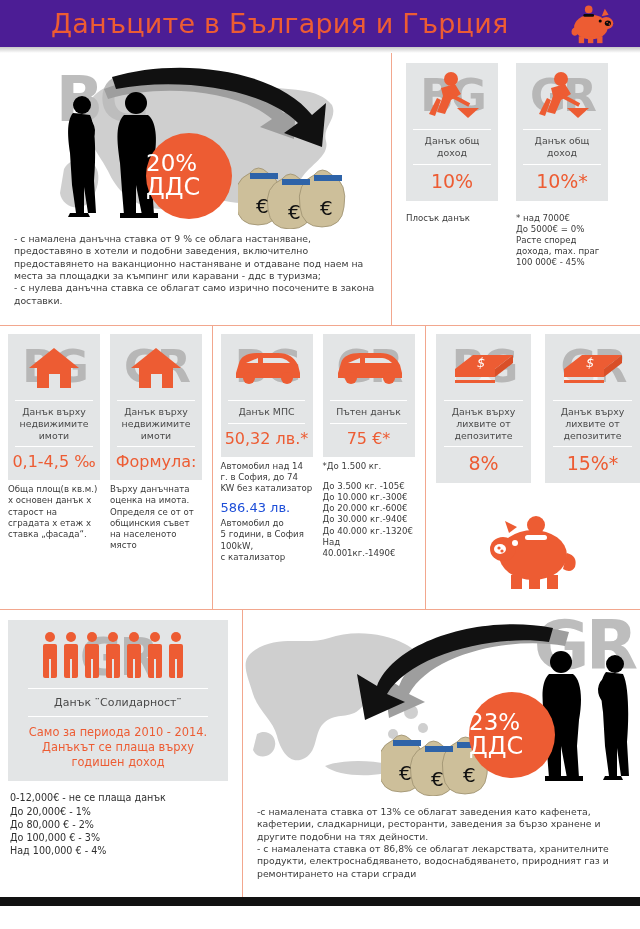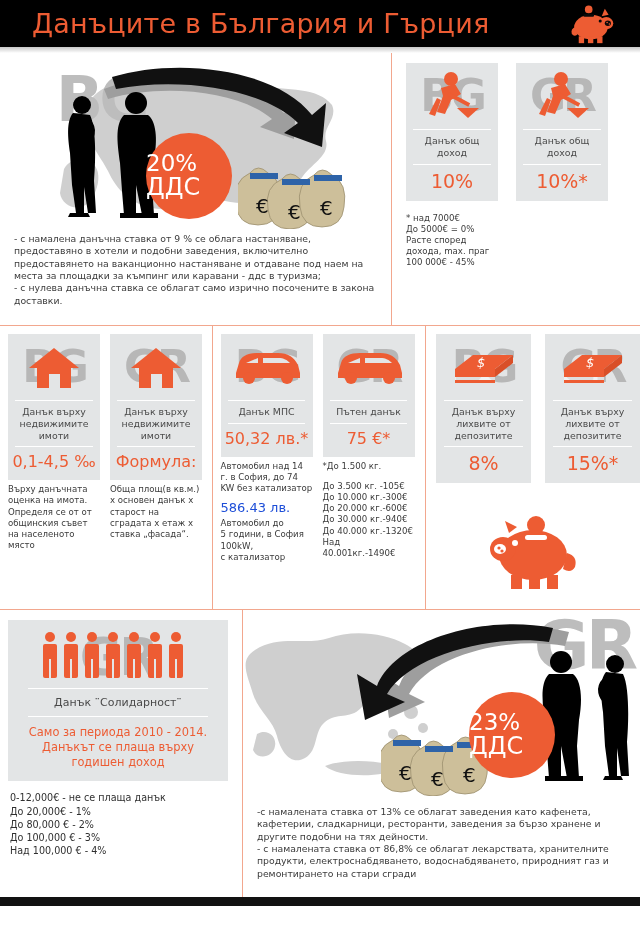--- a/index.html
+++ b/index.html
@@ -10,25 +10,25 @@
     height: 929px;
     background: #ffffff;
     font-family: "DejaVu Sans", "Liberation Sans", sans-serif;
     overflow: hidden;
     position: relative;
   }
 
   
   .header {
     height: 47px;
-    background: #000000;
+    background: #4c1d95;
     position: relative;
     display: flex;
     align-items: center;
-    padding-left: 32px;
+    padding-left: 51px;
   }
   .header-title {
     color: #ED5C33;
     font-size: 27px;
     font-weight: 400;
     letter-spacing: 0.2px;
     line-height: 1;
     white-space: nowrap;
   }
   .header-pig {
@@ -352,20 +352,21 @@
               <path d="M36 38 L58 38 L47 48 Z" fill="#ED5C33"></path>
               <path d="M20 30 L14 46 L8 44 L16 28 Z" fill="#ED5C33"></path>
             </svg>
           </div>
           <div class="card-title">Данък общ доход</div>
           <div class="card-value">10%*</div>
         </div>
       </div>
 
       <div style="display:flex; gap:18px; padding-top:6px;">
+        <div class="card-foot" style="width:92px; white-space:pre-line;">Плосък данък</div>
         <div class="card-foot" style="width:110px; white-space:pre-line;">* над 7000€
 До 5000€ = 0%
 Расте според
 дохода, max. праг
 100 000€ - 45%</div>
       </div>
     </div>
   </div>
 
   <div class="hline"></div>
@@ -391,22 +392,22 @@
             <svg class="card-glyph" width="54" height="46" viewBox="0 0 54 46">
               <path d="M27 4 L52 24 L44 24 L44 44 L10 44 L10 24 L2 24 Z" fill="#ED5C33"></path>
               <rect x="22" y="30" width="11" height="14" fill="#E3E5E6"></rect>
             </svg>
           </div>
           <div class="card-title">Данък върху недвижимите имоти</div>
           <div class="card-value small">Формула:</div>
         </div>
       </div>
       <div class="col-notes">
+        <div class="col-note">Обща площ(в кв.м.) х основен данък х старост на сградата х етаж х ставка „фасада“.</div>
         <div class="col-note">Върху данъчната оценка на имота. Определя се от от общинския съвет на населеното място</div>
-        <div class="col-note">Обща площ(в кв.м.) х основен данък х старост на сградата х етаж х ставка „фасада“.</div>
       </div>
     </div>
 
     <div class="vline"></div>
 
     <div class="col" style="width:213px;">
       <div class="col-inner">
         <div class="card">
           <div class="card-icon">
             <div class="card-wm">BG</div>

